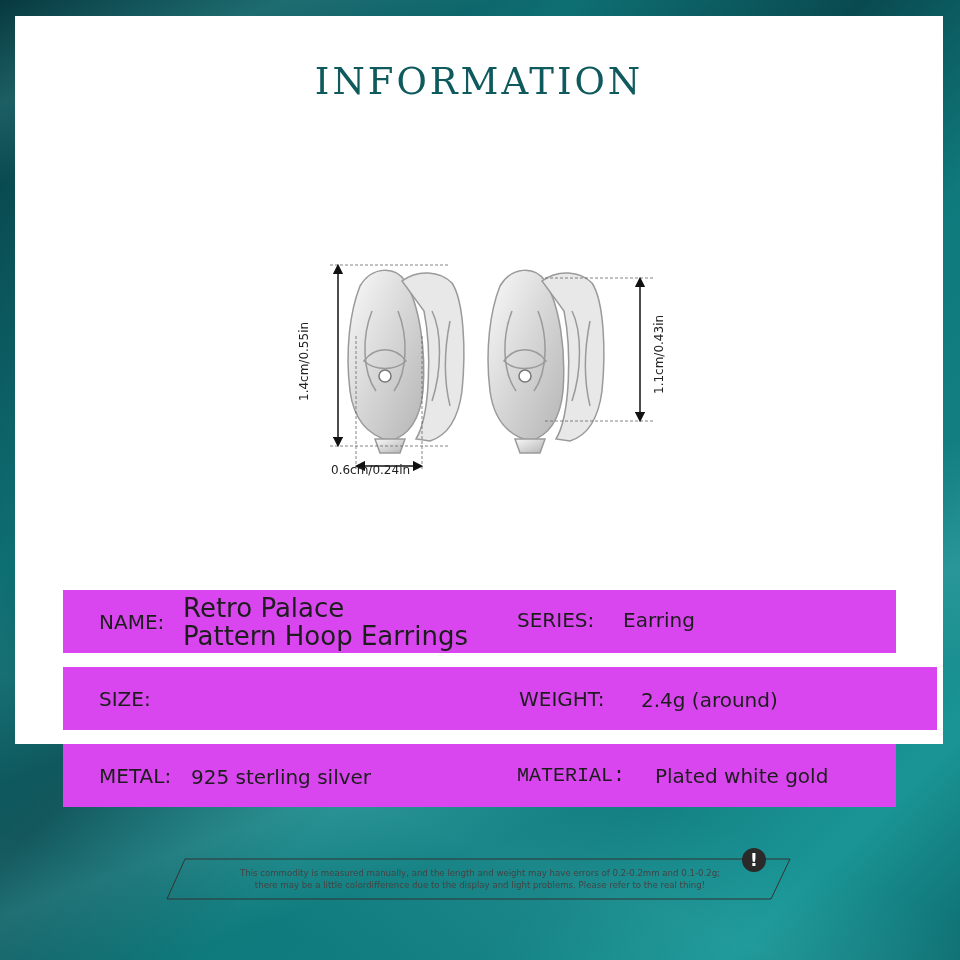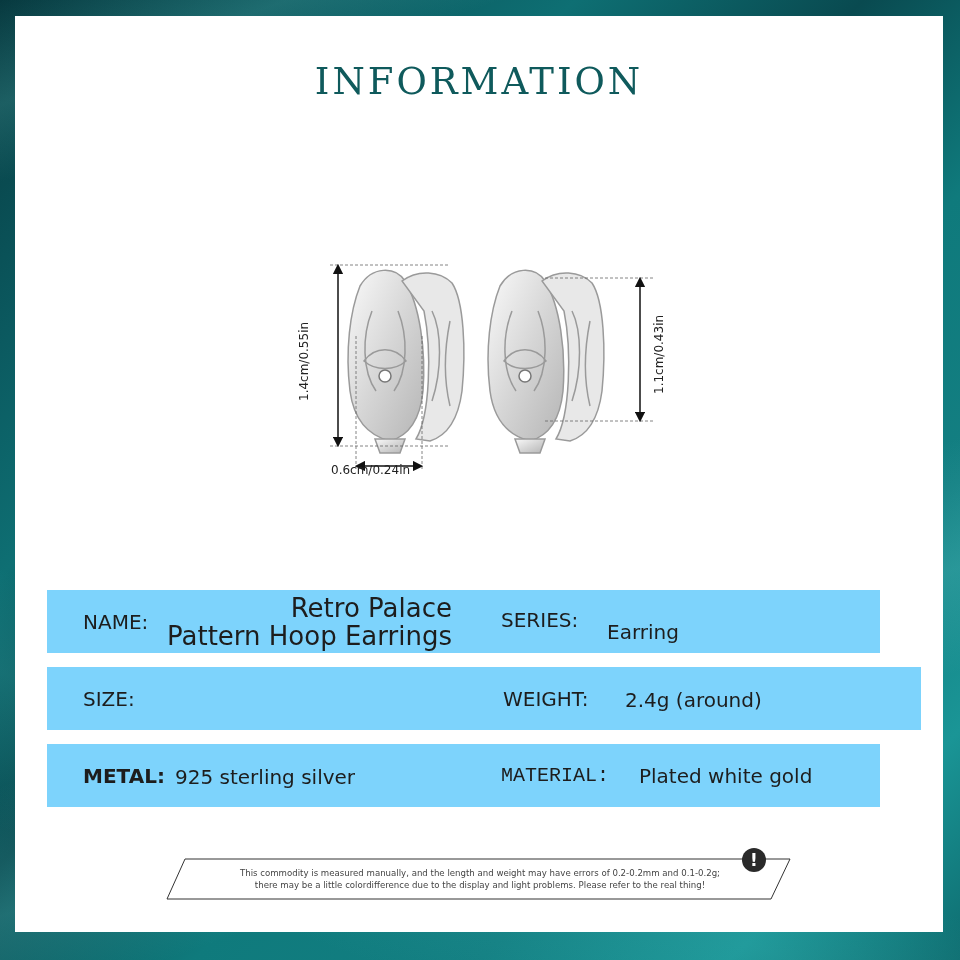--- a/index.html
+++ b/index.html
@@ -8,43 +8,42 @@
       font-family: "DejaVu Sans", sans-serif;
       background: linear-gradient(135deg, #07393f 0%, #0b5a60 18%, #0e6f73 30%, #094a50 45%, #0f7a7c 60%, #137f82 75%, #1a9596 88%, #0e6d70 100%);
     }
     .frame-streak {
       position: absolute; inset: 0; pointer-events: none;
       background:
         linear-gradient(160deg, transparent 0%, rgba(120,220,215,0.18) 8%, transparent 14%, transparent 60%, rgba(110,210,210,0.22) 70%, transparent 78%),
         linear-gradient(20deg, transparent 10%, rgba(80,190,190,0.15) 22%, transparent 30%);
     }
     .panel {
-      position: absolute; left: 15px; top: 16px; width: 928px; height: 916px;
+      position: absolute; left: 15px; top: 16px; width: 928px; height: 728px;
       background: #ffffff;
     }
     .title {
       position: absolute; left: 0; right: 0; top: 44px; text-align: center;
       font-family: "DejaVu Serif", serif; font-size: 37px; letter-spacing: 3px;
       color: #0f5a5c; font-weight: normal; margin: 0;
     }
     .product {
       position: absolute; left: 275px; top: 225px; width: 400px; height: 260px;
     }
     .dim-label {
       position: absolute; font-family: "DejaVu Sans", sans-serif; font-size: 12px; color: #222;
       white-space: nowrap;
     }
     .dim-h { left: 316px; top: 447px; }
     .dim-v1 { transform: rotate(-90deg); transform-origin: left top; left: 282px; top: 385px; }
     .dim-v2 { transform: rotate(-90deg); transform-origin: left top; left: 637px; top: 378px; }
 
     .info-row {
-      position: absolute; left: 32px; width: 833px; height: 63px;
-      background: #7dd3fc;
-      text-align: right;
+      position: absolute; left: 48px; width: 833px; height: 63px;
+      background: #d946ef;
     }
     .row1 { top: 574px; }
     .row2 { top: 651px; padding-left: 41px; }
     .row3 { top: 728px; }
     .cell-label, .cell-value {
       position: absolute; font-family: "DejaVu Sans", sans-serif; font-size: 20px; color: #1d1d1d;
       white-space: nowrap;
     }
     .name-value { font-size: 26px; line-height: 28px; }
 
@@ -120,31 +119,31 @@
   <span class="dim-label dim-h">0.6cm/0.24in</span>
   <span class="dim-label dim-v2">1.1cm/0.43in</span>
 
   <div class="info-row row1">
     <span class="cell-label" style="left:36px; top:20px;">NAME:</span>
     <div class="cell-value name-value" style="left:120px; top:4px;">
       <div>Retro Palace</div>
       <div>Pattern Hoop Earrings</div>
     </div>
     <span class="cell-label" style="left:454px; top:18px;">SERIES:</span>
-    <span class="cell-value" style="left:560px; top:18px;margin-top:12px;">Earring</span>
+    <span class="cell-value" style="left:560px; top:18px;">Earring</span>
   </div>
 
   <div class="info-row row2">
     <span class="cell-label" style="left:36px; top:20px;">SIZE:</span>
     <span class="cell-label" style="left:456px; top:20px;">WEIGHT:</span>
     <span class="cell-value" style="left:578px; top:21px;">2.4g (around)</span>
   </div>
 
   <div class="info-row row3">
-    <span class="cell-label" style="left:36px; top:20px;font-weight:bold;">METAL:</span>
+    <span class="cell-label" style="left:36px; top:20px;">METAL:</span>
     <span class="cell-value" style="left:128px; top:21px;">925 sterling silver</span>
     <span class="cell-label" style="left:454px; top:20px;font-family:Liberation Mono, monospace;">MATERIAL:</span>
     <span class="cell-value" style="left:592px; top:20px;">Plated white gold</span>
   </div>
 
   <svg style="position:absolute; left:150px; top:840px;" width="630" height="46">
     <polygon points="20,3 625,3 606,43 2,43" fill="none" stroke="#333" stroke-width="1"></polygon>
   </svg>
   <div class="notice">
     <div class="notice-text">

